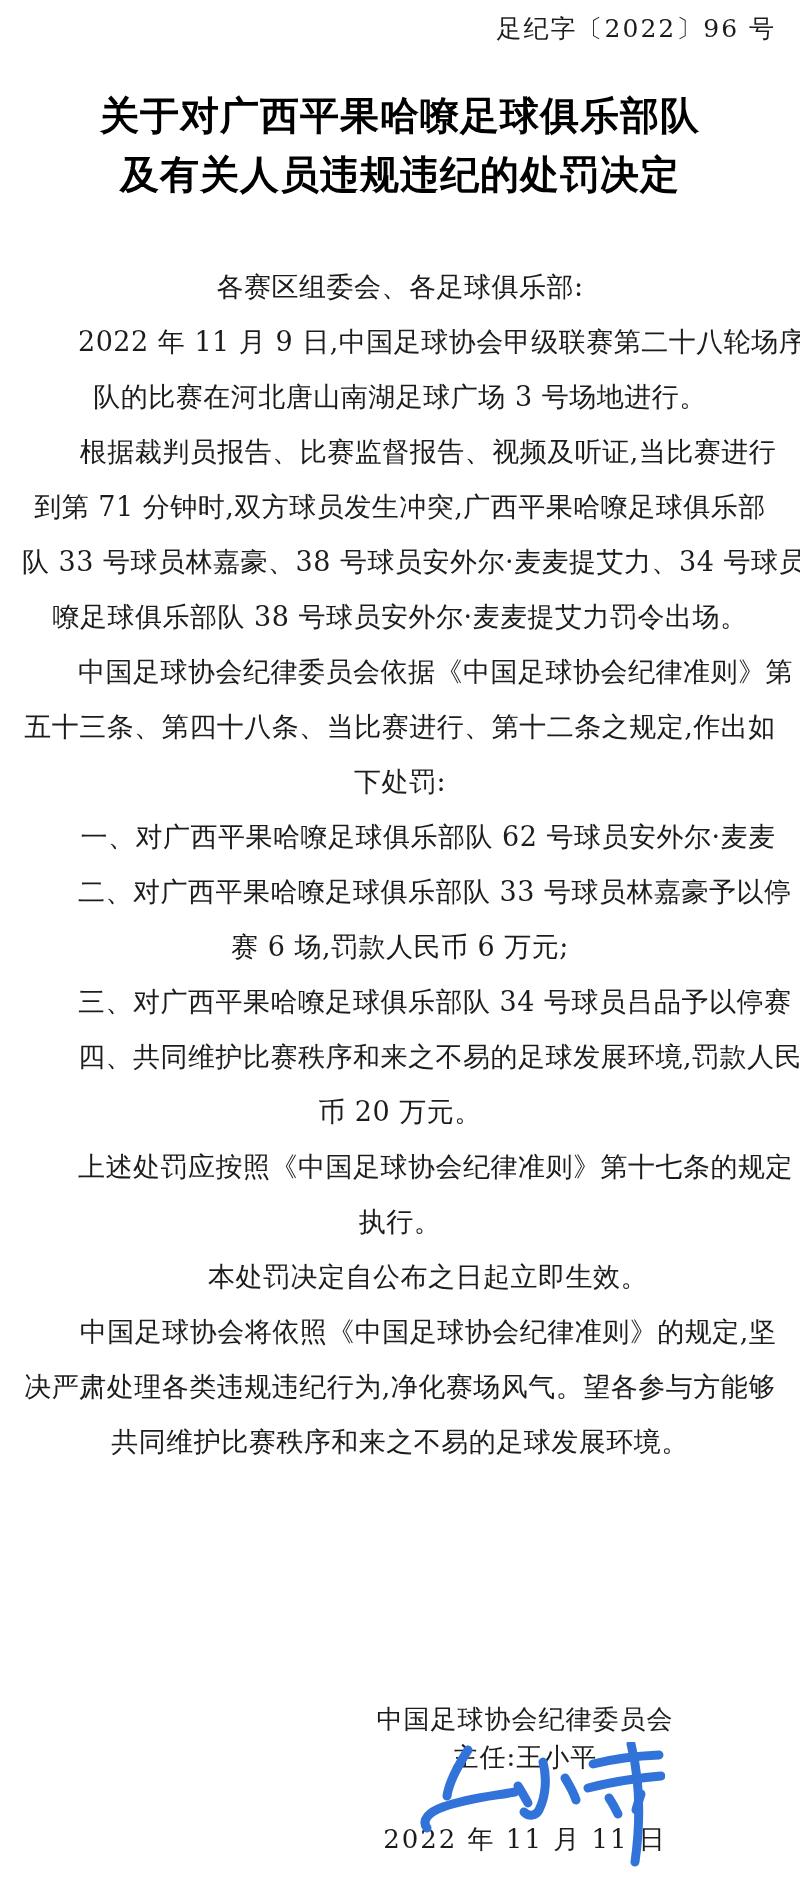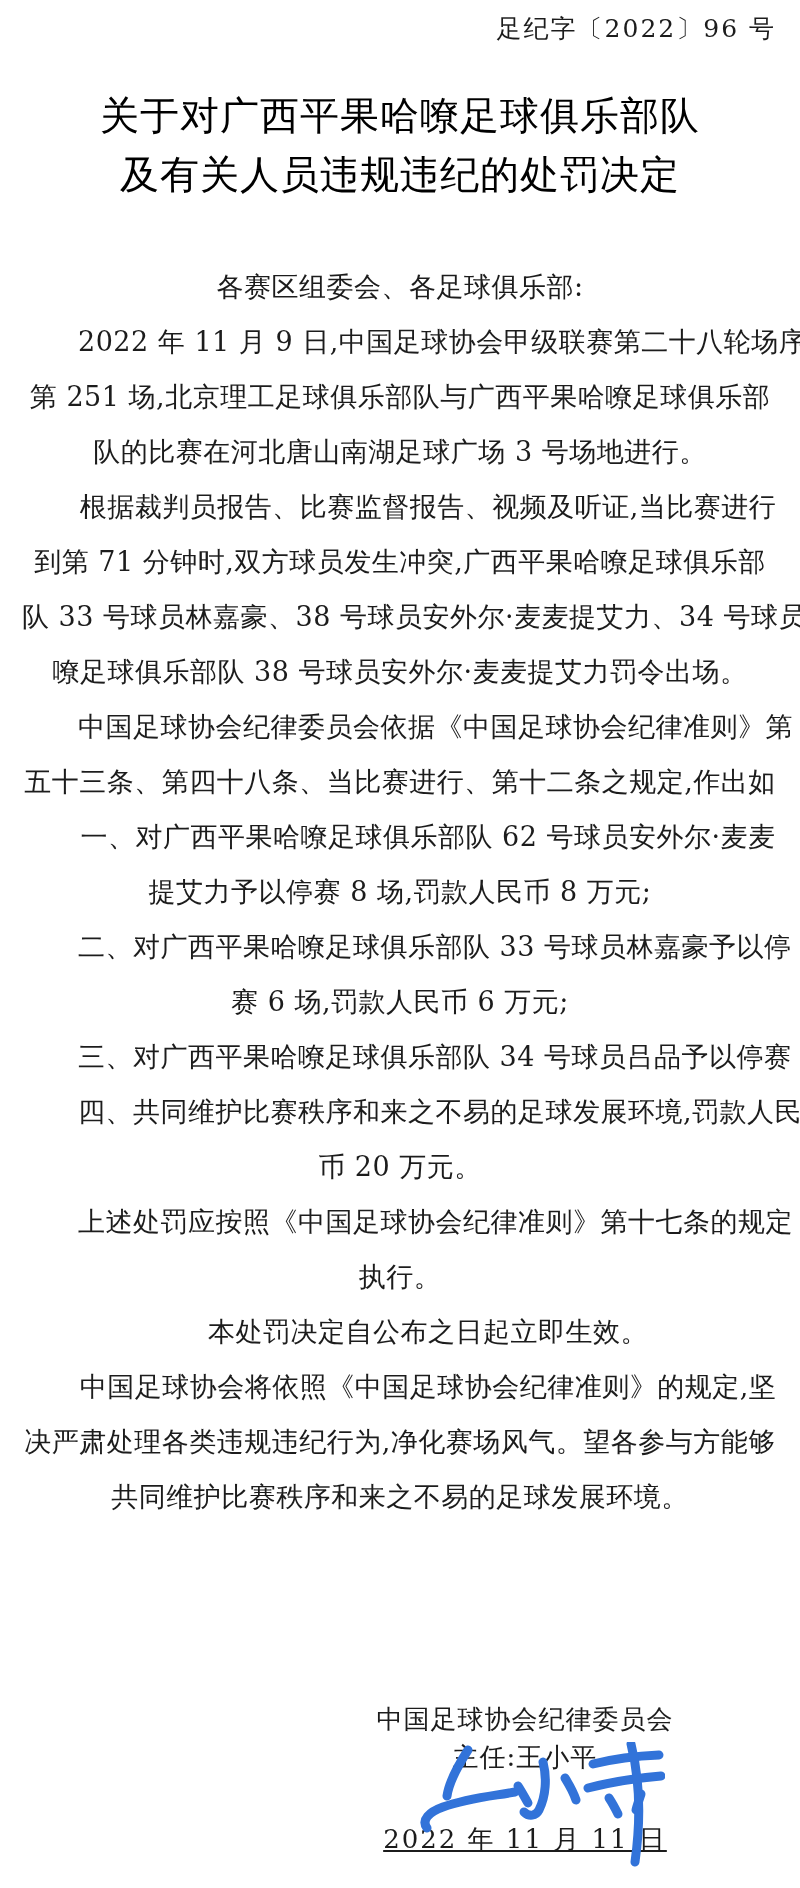--- a/index.html
+++ b/index.html
@@ -26,21 +26,21 @@
     white-space: nowrap;
   }
   .title {
     position: absolute;
     top: 86px;
     left: 0;
     right: 0;
     margin: 0;
     text-align: center;
     font-size: 39px;
-    font-weight: normal;
+    font-weight: bold;
     line-height: 59px;
     letter-spacing: 1px;
     color: #000000;
   }
   .body-text {
     position: absolute;
     top: 259px;
     left: 22px;
     width: 756px;
     font-size: 27px;
@@ -61,21 +61,20 @@
     left: 330px;
     width: 390px;
     text-align: center;
     font-size: 26px;
     line-height: 38px;
     letter-spacing: 1px;
   }
   .sign-date {
     margin-top: 44px;
     letter-spacing: 2px;
-    text-decoration: underline;
   }
   .signature-svg {
     position: absolute;
     left: 413px;
     top: 1742px;
     width: 252px;
     height: 126px;
     z-index: 2;
   }
 </style>
@@ -87,30 +86,29 @@
   <div class="doc-number">足纪字〔2022〕96 号</div>
 
   <h1 class="title" style="color: rgb(0, 0, 0);">
     <div>关于对广西平果哈嘹足球俱乐部队</div>
     <div>及有关人员违规违纪的处罚决定</div>
   </h1>
 
   <div class="body-text" id="body-lines">
       <div class="line">各赛区组委会、各足球俱乐部:</div>
       <div class="line indent">2022 年 11 月 9 日,中国足球协会甲级联赛第二十八轮场序</div>
-      <div class="line">第 251 场,北京理工足球俱乐部队与广西平果哈嘹足球俱乐部</div>
       <div class="line">队的比赛在河北唐山南湖足球广场 3 号场地进行。</div>
       <div class="line indent">根据裁判员报告、比赛监督报告、视频及听证,当比赛进行</div>
       <div class="line">到第 71 分钟时,双方球员发生冲突,广西平果哈嘹足球俱乐部</div>
       <div class="line">队 33 号球员林嘉豪、38 号球员安外尔·麦麦提艾力、34 号球员</div>
       <div class="line">嘹足球俱乐部队 38 号球员安外尔·麦麦提艾力罚令出场。</div>
       <div class="line indent">中国足球协会纪律委员会依据《中国足球协会纪律准则》第</div>
       <div class="line">五十三条、第四十八条、当比赛进行、第十二条之规定,作出如</div>
+      <div class="line">下处罚:</div>
       <div class="line indent">一、对广西平果哈嘹足球俱乐部队 62 号球员安外尔·麦麦</div>
-      <div class="line">提艾力予以停赛 8 场,罚款人民币 8 万元;</div>
       <div class="line indent">二、对广西平果哈嘹足球俱乐部队 33 号球员林嘉豪予以停</div>
       <div class="line">赛 6 场,罚款人民币 6 万元;</div>
       <div class="line indent">三、对广西平果哈嘹足球俱乐部队 34 号球员吕品予以停赛</div>
       <div class="line indent">四、共同维护比赛秩序和来之不易的足球发展环境,罚款人民</div>
       <div class="line">币 20 万元。</div>
       <div class="line indent">上述处罚应按照《中国足球协会纪律准则》第十七条的规定</div>
       <div class="line">执行。</div>
       <div class="line indent">本处罚决定自公布之日起立即生效。</div>
       <div class="line indent">中国足球协会将依照《中国足球协会纪律准则》的规定,坚</div>
       <div class="line">决严肃处理各类违规违纪行为,净化赛场风气。望各参与方能够</div>

